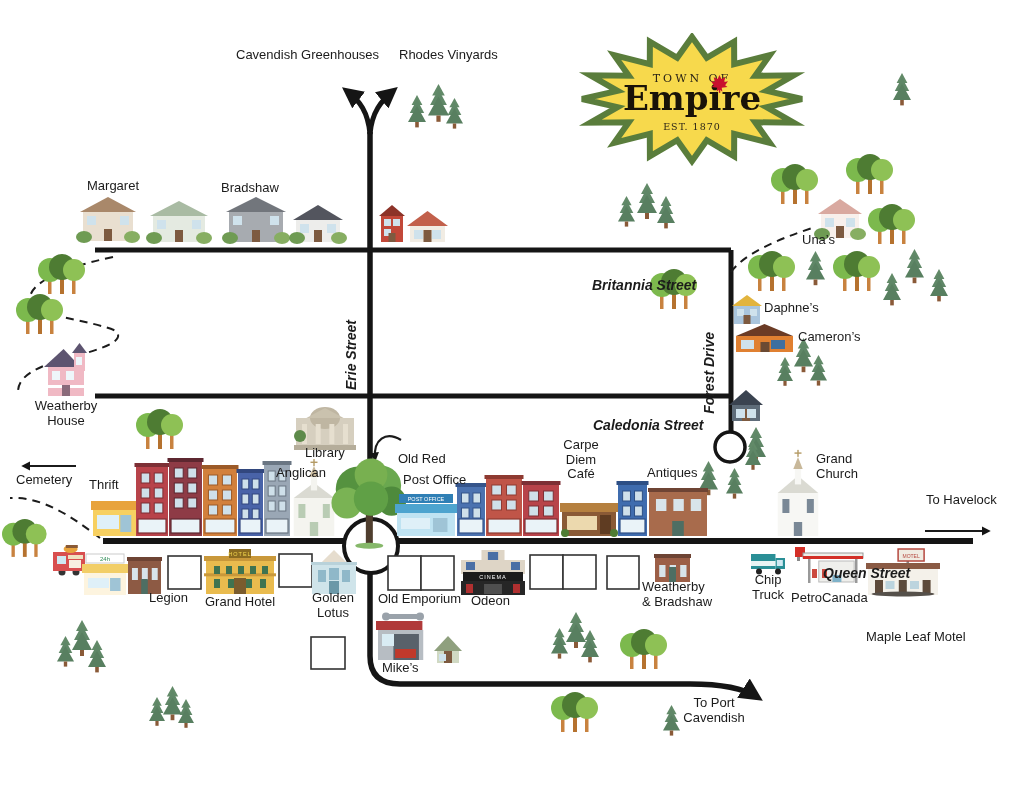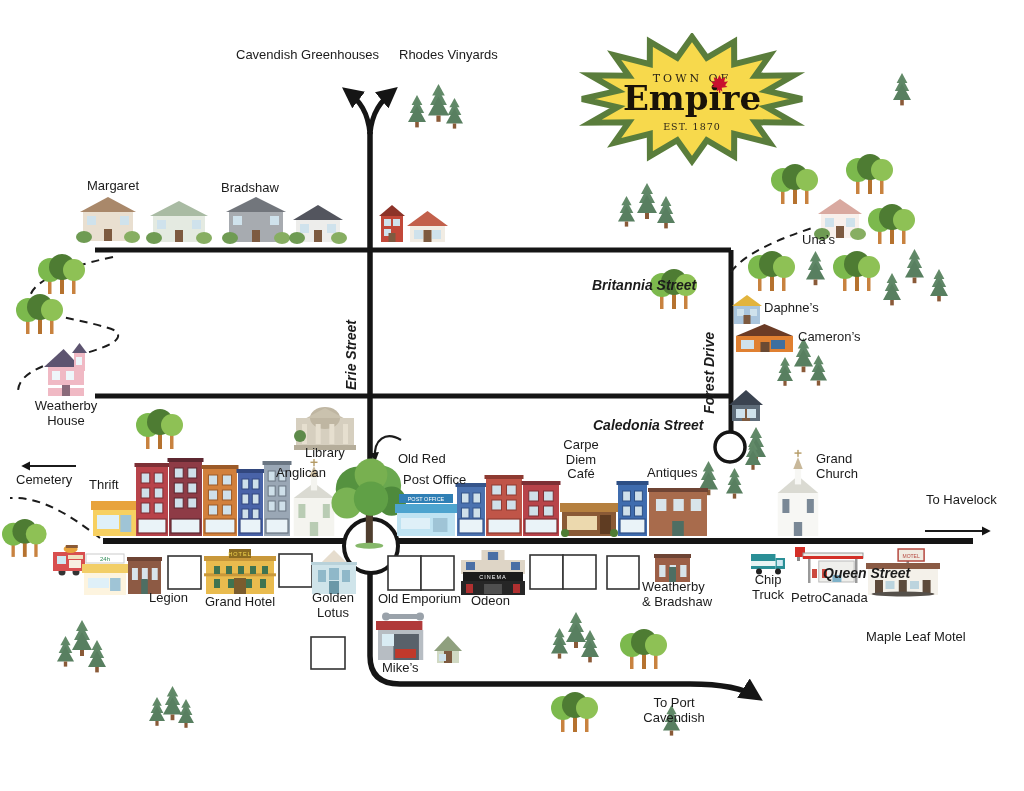--- a/index.html
+++ b/index.html
@@ -755,16 +755,16 @@
 Lotus</div>
       <div class="lbl" style="left: 378px; top: 592px;">Old Emporium</div>
       <div class="lbl" style="left: 471px; top: 594px;">Odeon</div>
       <div class="lbl" style="left: 642px; top: 580px;">Weatherby
 &amp; Bradshaw</div>
       <div class="lbl ctr" style="left: 768px; top: 573px;">Chip
 Truck</div>
       <div class="lbl" style="left: 791px; top: 591px;">PetroCanada</div>
       <div class="lbl" style="left: 866px; top: 600px; margin-top: 30px;">Maple Leaf Motel</div>
       <div class="lbl" style="left: 382px; top: 661px;">Mike’s</div>
-      <div class="lbl ctr" style="left: 674px; top: 696px;">To Port
+      <div class="lbl ctr" style="left: 714px; top: 696px;">To Port
 Cavendish</div>
     </div>
 </div>
 
 </body></html>

